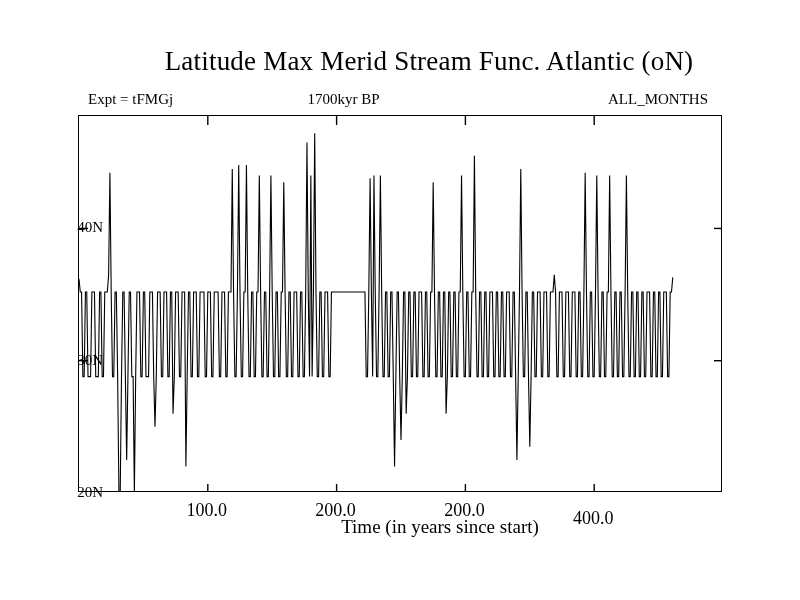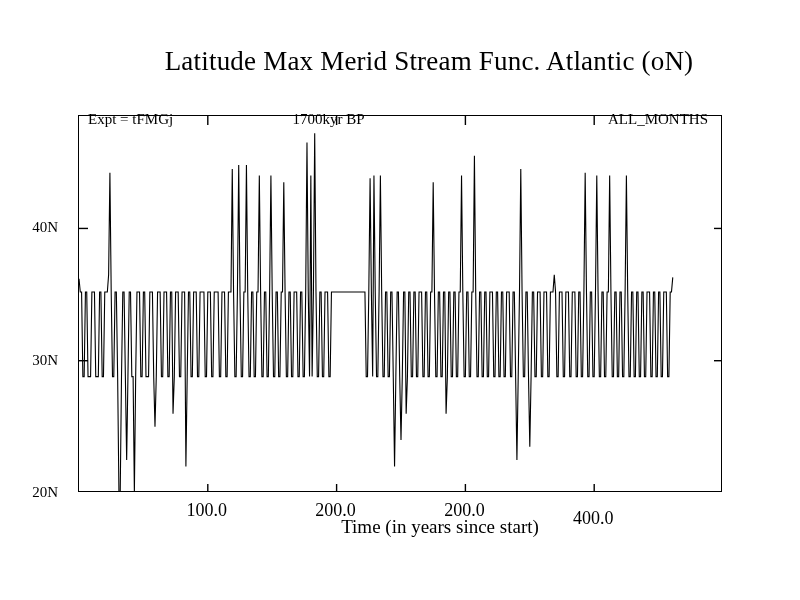--- a/index.html
+++ b/index.html
@@ -28,43 +28,42 @@
     font-size: 27px;
     letter-spacing: 0.2px;
     white-space: nowrap;
     padding-left: 29px;
   }
   .subhead {
     position: absolute;
     top: 91px;
     font-size: 15px;
     white-space: nowrap;
-    margin-top: 20px;
   }
   .subhead.left  { left: 88px; }
-  .subhead.mid   { left: 0; width: 657px; text-align: center; }
+  .subhead.mid   { left: 15px; width: 657px; text-align: center; }
   .subhead.right { right: 92px; }
 
   
   #plot {
     position: absolute;
     left: 78px;
     top: 115px;
     width: 644px;
     height: 377px;
     border: 1.6px solid #000;
     box-sizing: border-box;
     overflow: hidden;
   }
   #plot svg { display: block; }
 
   
   .ytick {
     position: absolute;
-    right: 742px;
+    right: 697px;
     font-size: 15px;
     text-align: right;
     white-space: nowrap;
     transform: translateY(-50%);
   }
   .xtick {
     position: absolute;
     font-size: 18px;
     white-space: nowrap;
     transform: translateX(-50%);

